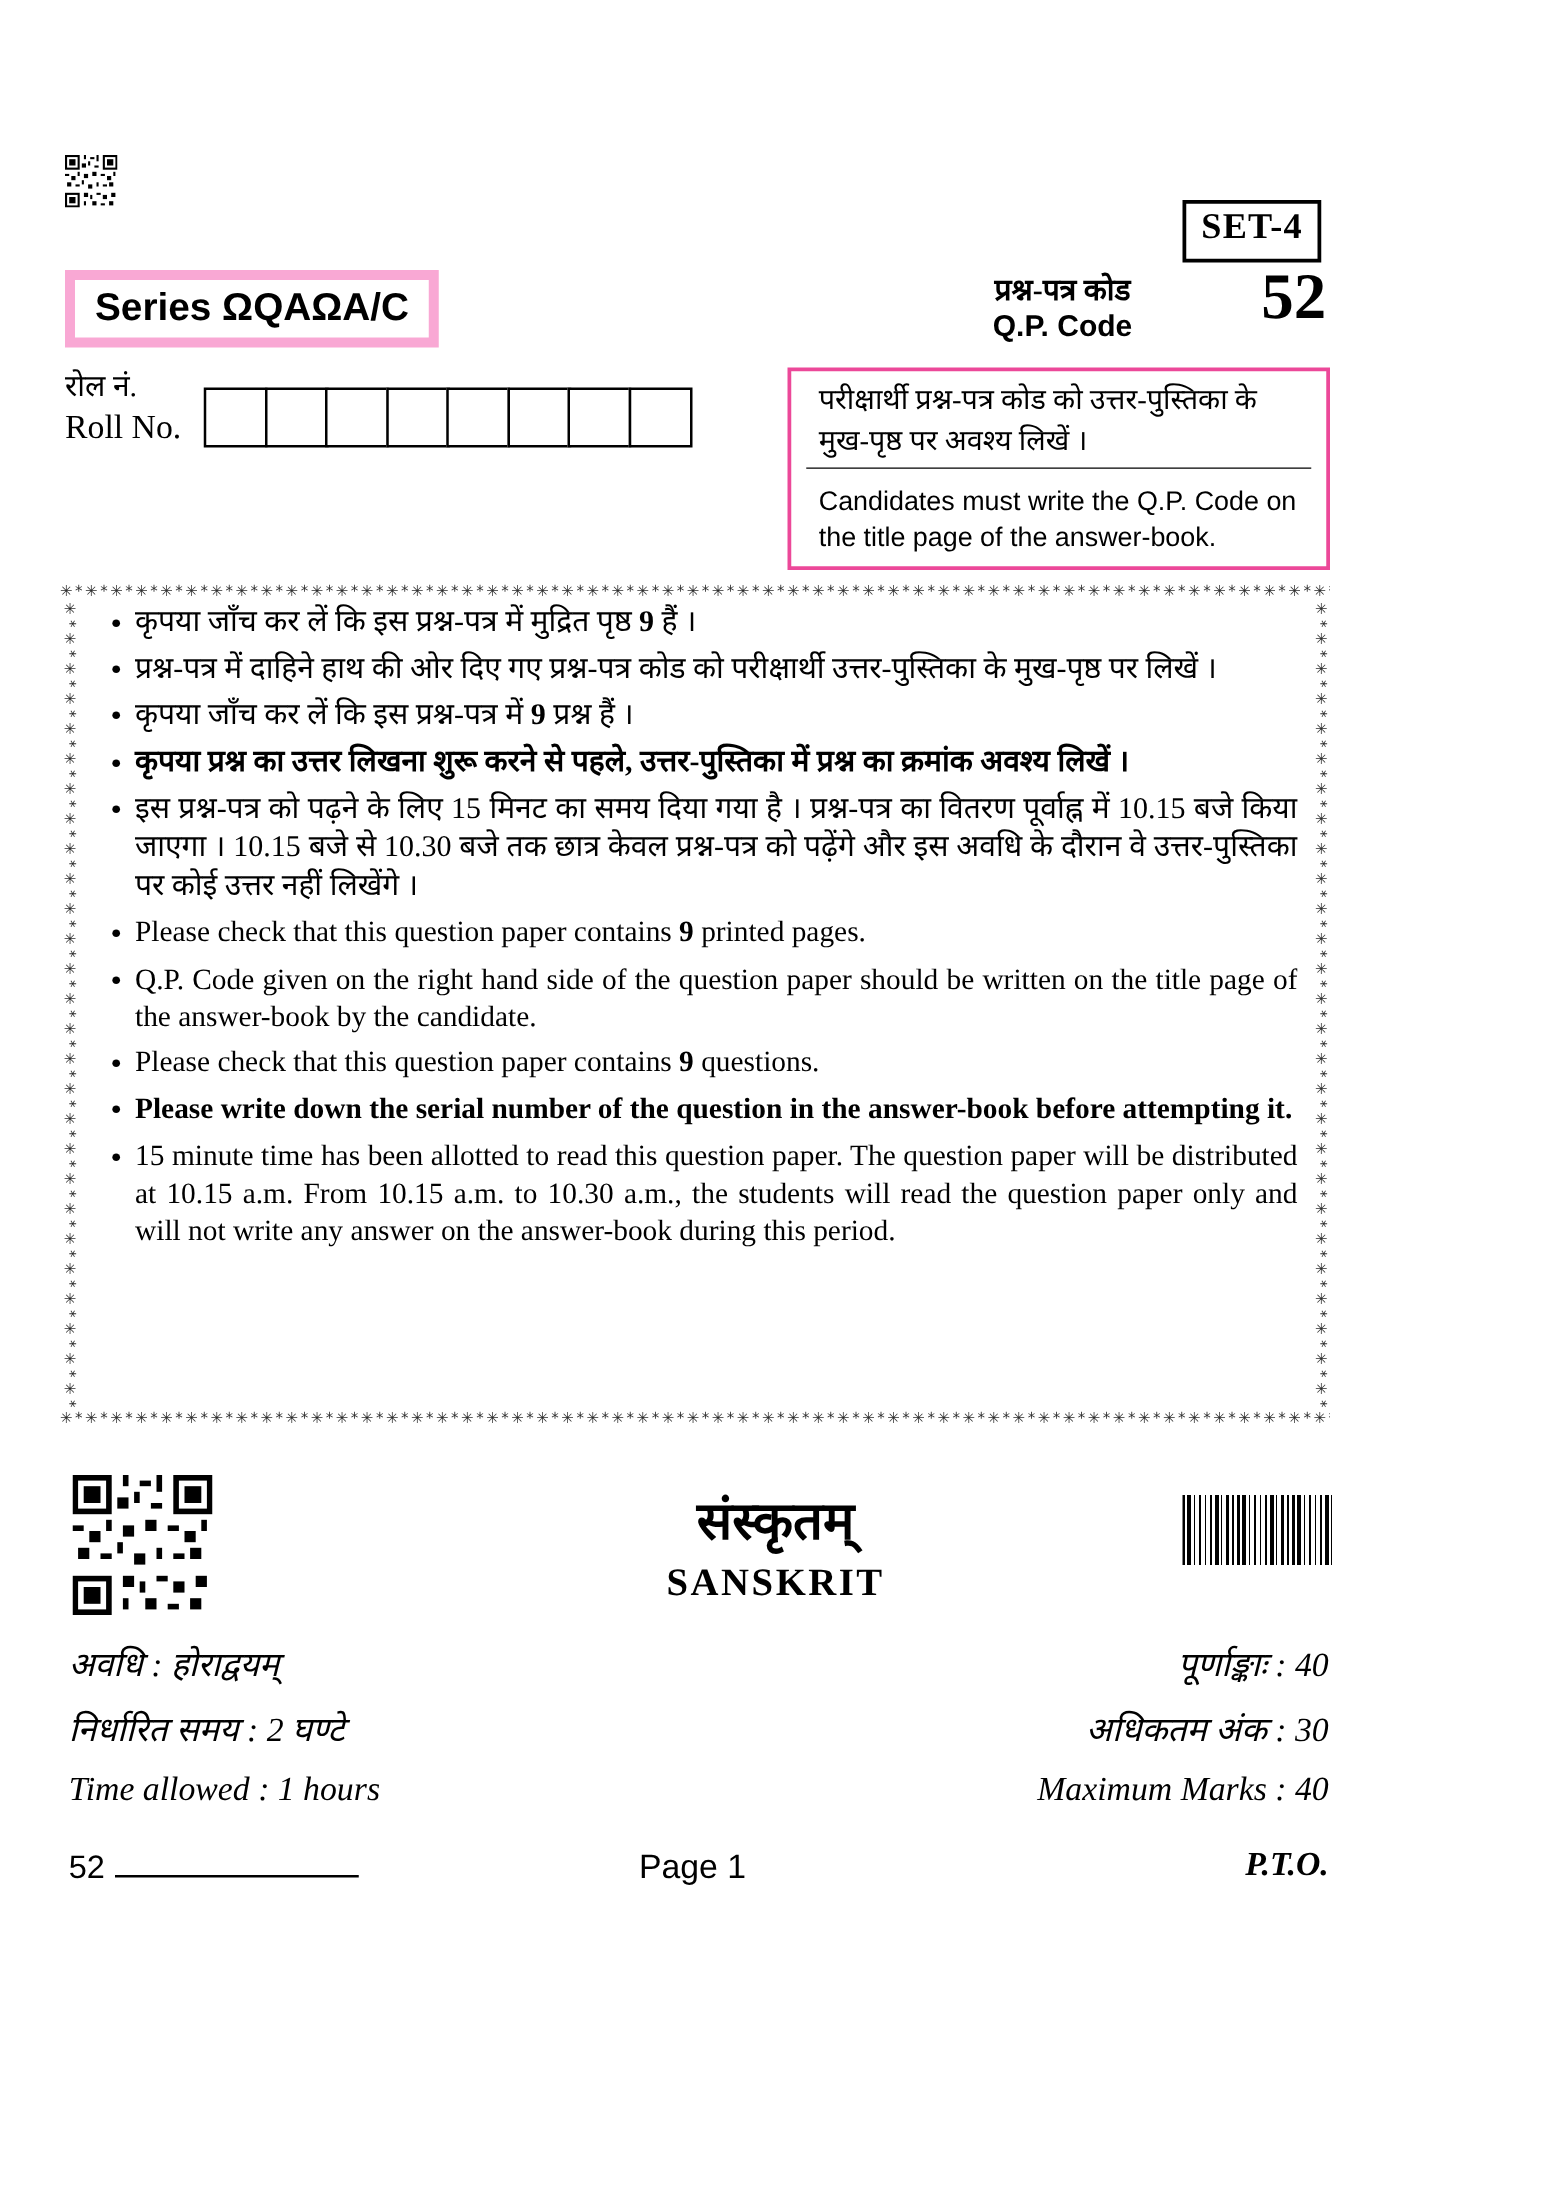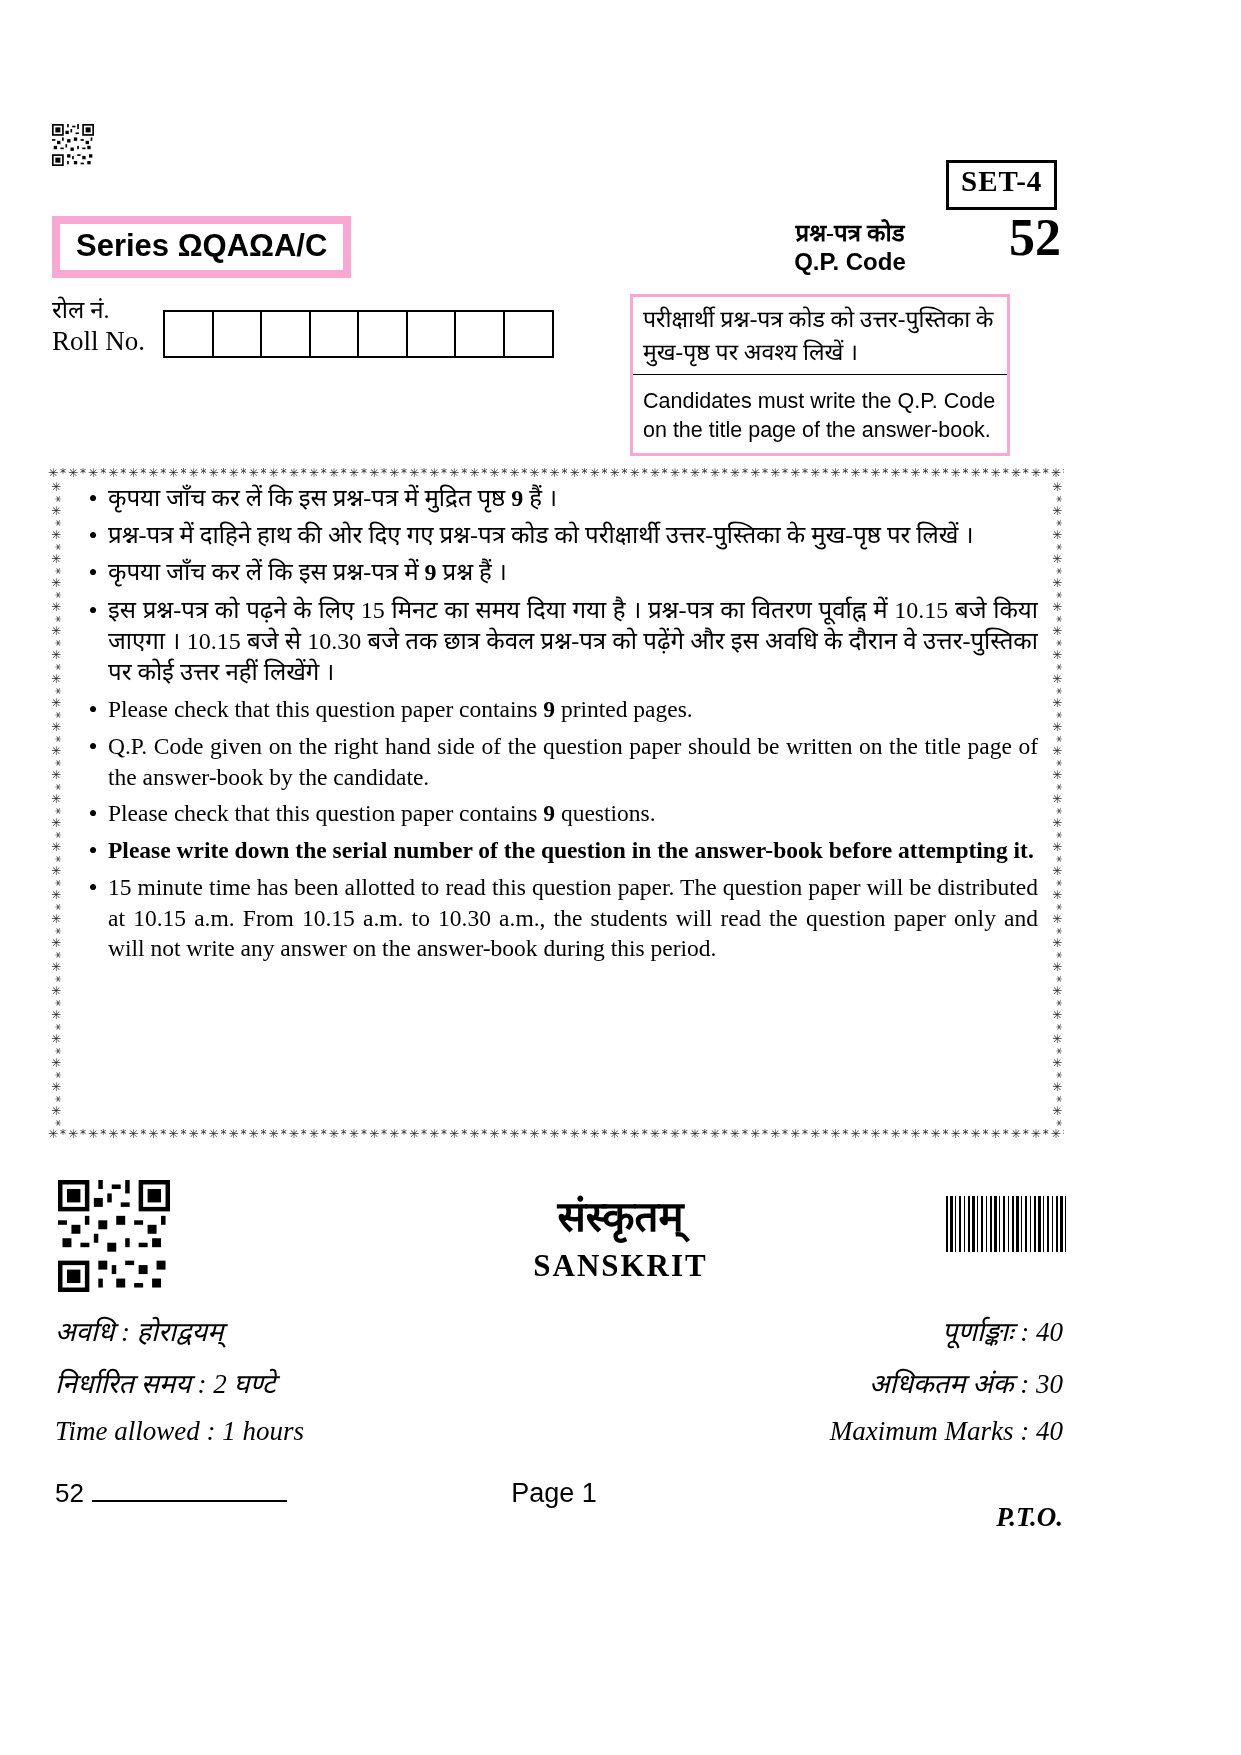--- a/index.html
+++ b/index.html
@@ -34,22 +34,22 @@
   
   .roll-label { position:absolute; left:52px; top:294px; }
   .roll-label .hi { font-size:24px; line-height:1.35; }
   .roll-label .en { font-size:27px; }
   .roll-grid { position:absolute; left:163px; top:310px; display:flex; }
   .roll-cell { width:51px; height:48px; border:2.5px solid #000; margin-left:-2.5px; background:#fff; }
   .roll-cell:first-child { margin-left:0; }
 
   
   .note-box {
-    position:absolute; left:630px; top:294px; width:380px;
-    border:3px solid #f9a8d4; padding:6px 10px 8px;
+    position:absolute; left:630px; top:294px; width:434px;
+    border:3px solid #ec4899; padding:6px 22px 8px;
   }
   .note-box .hi { font-size:23px; line-height:1.45; }
   .note-divider { border-top:1.5px solid #000; margin:4px -10px 5px; }
   .note-box .en { font-family:"Liberation Sans", sans-serif; font-size:21.5px; line-height:1.35;margin-top:12px; }
 
   
   .notice-box { position:absolute; left:48px; top:466px; width:1016px; height:676px; }
   .stars { position:absolute; color:#2b2b2b; font-size:12px; overflow:hidden;
            white-space:nowrap; font-family:"DejaVu Sans", sans-serif; }
   .stars.h { left:0; right:0; height:15px; line-height:15px; letter-spacing:2px; }
@@ -83,21 +83,21 @@
   .meta-row { display:flex; justify-content:space-between; align-items:baseline; margin-bottom:15px; }
   .meta-row .m { font-size:27px; font-style:italic; }
 
   
   .footer-code { position:absolute; left:55px; top:1478px; font-size:26px;
                  font-family:"Liberation Sans", sans-serif; display:flex; align-items:baseline; }
   .footer-line { width:195px; border-bottom:2px solid #000; margin-left:8px; height:24px; }
   .footer-page { position:absolute; left:55px; right:188px; top:1478px; text-align:center;
                  font-size:27px; font-family:"Liberation Sans", sans-serif; }
   .footer-pto { position:absolute; right:178px; top:1476px; font-size:27px;
-                font-style:italic; font-weight:bold;margin-top:26px; }
+                font-style:italic; font-weight:bold; }
   .hidden-defs { position:absolute; width:0; height:0; overflow:hidden; }
 </style>
 </head>
 <body>
 
 <div class="page">
 
   <svg class="hidden-defs" aria-hidden="true">
     <defs>
       <g id="qrpat">
@@ -188,20 +188,23 @@
     <div class="notice-content">
       <div class="bullet hi">
         <p class="btxt"><span>कृपया जाँच कर लें कि इस प्रश्न-पत्र में मुद्रित पृष्ठ </span><b>9</b><span> हैं ।</span></p>
       </div>
       <div class="bullet hi">
         <p class="btxt"><span>प्रश्न-पत्र में दाहिने हाथ की ओर दिए गए प्रश्न-पत्र कोड को परीक्षार्थी उत्तर-पुस्तिका के मुख-पृष्ठ पर लिखें ।</span><b></b><span></span></p>
       </div>
       <div class="bullet hi">
         <p class="btxt"><span>कृपया जाँच कर लें कि इस प्रश्न-पत्र में </span><b>9</b><span> प्रश्न हैं ।</span></p>
       </div>
+      <div class="bullet hi allbold">
+        <p class="btxt"><span></span><b>कृपया प्रश्न का उत्तर लिखना शुरू करने से पहले, उत्तर-पुस्तिका में प्रश्न का क्रमांक अवश्य लिखें ।</b><span></span></p>
+      </div>
       <div class="bullet hi">
         <p class="btxt"><span>इस  प्रश्न-पत्र  को पढ़ने के लिए 15 मिनट का समय दिया गया है ।  प्रश्न-पत्र का वितरण पूर्वाह्न में 10.15 बजे किया जाएगा ।   10.15 बजे से 10.30 बजे तक छात्र केवल प्रश्न-पत्र को पढ़ेंगे और इस अवधि के दौरान वे उत्तर-पुस्तिका पर कोई उत्तर नहीं लिखेंगे ।</span><b></b><span></span></p>
       </div>
       <div class="bullet en">
         <p class="btxt"><span>Please check that this question paper contains </span><b>9</b><span> printed pages.</span></p>
       </div>
       <div class="bullet en">
         <p class="btxt"><span>Q.P. Code given on the right hand side of the question paper should be written on the title page of the answer-book by the candidate.</span><b></b><span></span></p>
       </div>
       <div class="bullet en">

